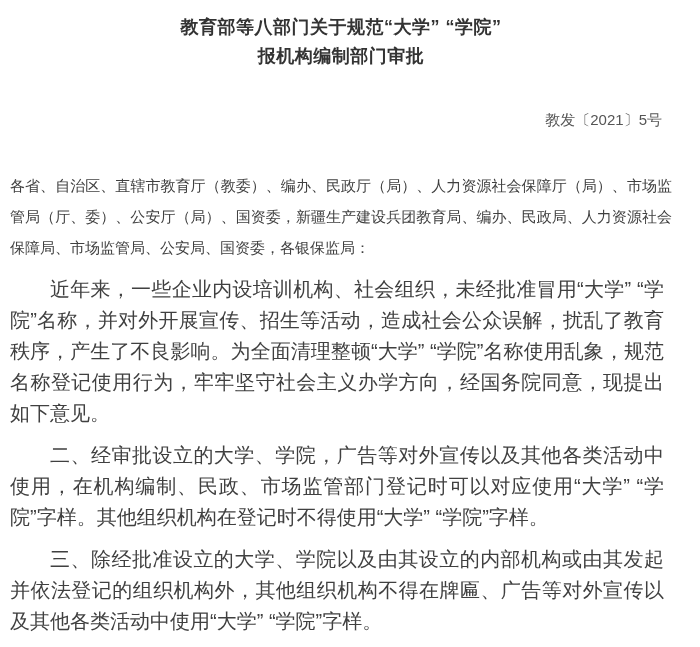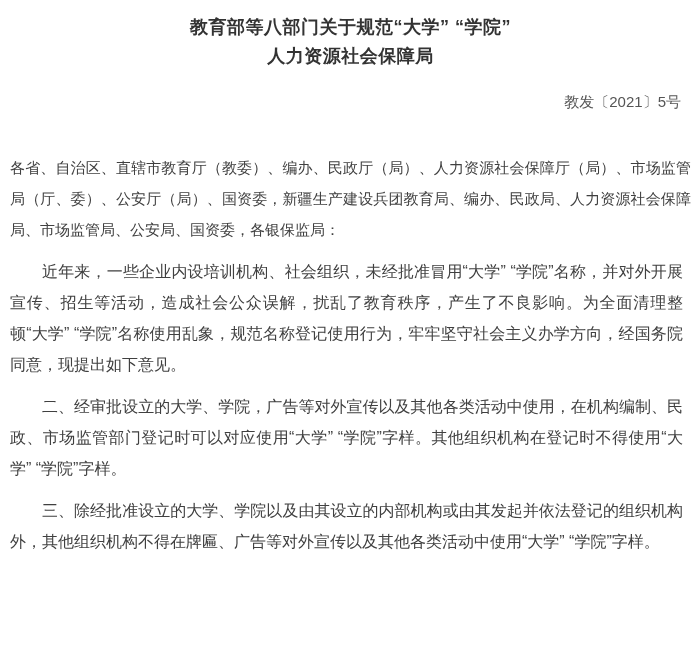--- a/index.html
+++ b/index.html
@@ -10,63 +10,63 @@
   body {
     width: 700px;
     height: 647px;
     overflow: hidden;
     font-family: "Liberation Sans", "DejaVu Sans", sans-serif;
   }
   .page {
     box-sizing: border-box;
     width: 700px;
     height: 647px;
-    padding: 13px 9px 0 10px;
+    padding: 13px 28px 0 10px;
     background: #ffffff;
   }
   .doc-title {
     text-align: center;
     font-size: 18px;
     font-weight: bold;
     line-height: 29px;
     color: #333333;
     letter-spacing: 0.5px;
   }
   .doc-number {
-    margin-top: 22px;
+    margin-top: 40px;
     padding-right: 10px;
     text-align: right;
     font-size: 15px;
     color: #555555;
   }
   .salutation {
     margin: 40px 0 8px 0;
     font-size: 15px;
     line-height: 31px;
     color: #404040;
     text-align: justify;
     text-indent: 0;
   }
   .para {
     margin: 11px 8px 0 0;
-    font-size: 16px;
+    font-size: 20px;
     line-height: 31px;
     color: #404040;
     text-align: justify;
     text-indent: 2em;
   }
 </style>
 </head>
 <body>
 
 <div class="page">
 
   <div class="doc-title">
     <div>教育部等八部门关于规范“大学” “学院”</div>
-    <div>人力资源社会保障局</div>
+    <div>报机构编制部门审批</div>
   </div>
 
   <div class="doc-number">教发〔2021〕5号</div>
 
   <p class="salutation">各省、自治区、直辖市教育厅（教委）、编办、民政厅（局）、人力资源社会保障厅（局）、市场监管局（厅、委）、公安厅（局）、国资委，新疆生产建设兵团教育局、编办、民政局、人力资源社会保障局、市场监管局、公安局、国资委，各银保监局：</p>
 
   <p class="para">近年来，一些企业内设培训机构、社会组织，未经批准冒用“大学” “学院”名称，并对外开展宣传、招生等活动，造成社会公众误解，扰乱了教育秩序，产生了不良影响。为全面清理整顿“大学” “学院”名称使用乱象，规范名称登记使用行为，牢牢坚守社会主义办学方向，经国务院同意，现提出如下意见。</p>
 
 
   <p class="para">二、经审批设立的大学、学院，广告等对外宣传以及其他各类活动中使用，在机构编制、民政、市场监管部门登记时可以对应使用“大学” “学院”字样。其他组织机构在登记时不得使用“大学” “学院”字样。</p>

